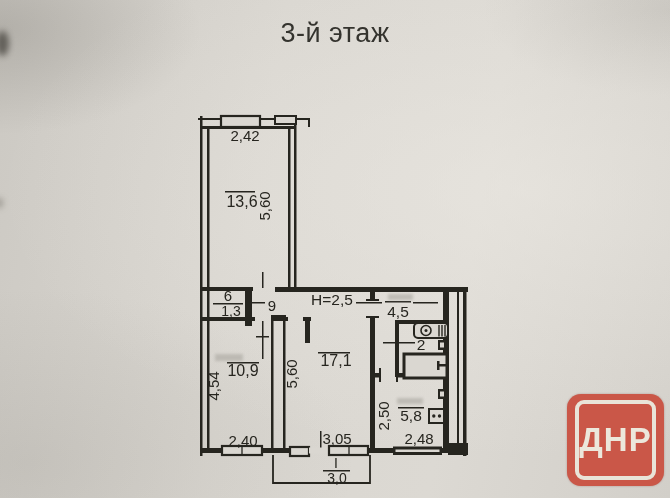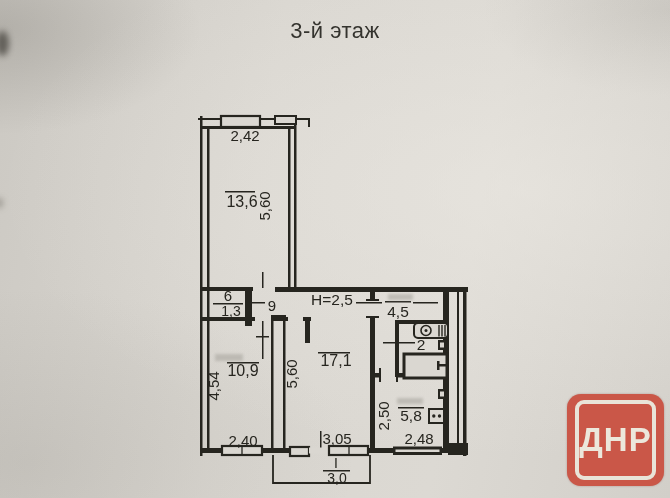--- a/index.html
+++ b/index.html
@@ -20,21 +20,21 @@
     position:absolute;left:-4px;top:31px;width:13px;height:25px;
     background:#4e4b45;border-radius:50%;filter:blur(3px);opacity:.8;
   }
   .edge-blob2{
     position:absolute;left:-5px;top:198px;width:8px;height:10px;
     background:#6a675f;border-radius:50%;filter:blur(3px);opacity:.5;
   }
   .title{
     position:absolute;left:0;top:18px;width:670px;
     text-align:center;
-    font-size:22px;font-weight:500;color:#34332e;
+    font-size:27px;font-weight:500;color:#34332e;
     letter-spacing:.5px;
   }
   svg.plan{position:absolute;left:0;top:0;}
   svg .lbl{fill:#26251f;font-family:"Liberation Sans",sans-serif;font-size:15px;}
   svg .lbl-big{font-size:16px;}
   svg .lbl-mid{font-size:15.5px;}
   svg .lbl-sm{font-size:14px;}
   .stamp{
     position:absolute;left:567px;top:394px;width:97px;height:92px;
     background:#ca5748;border-radius:14px;

